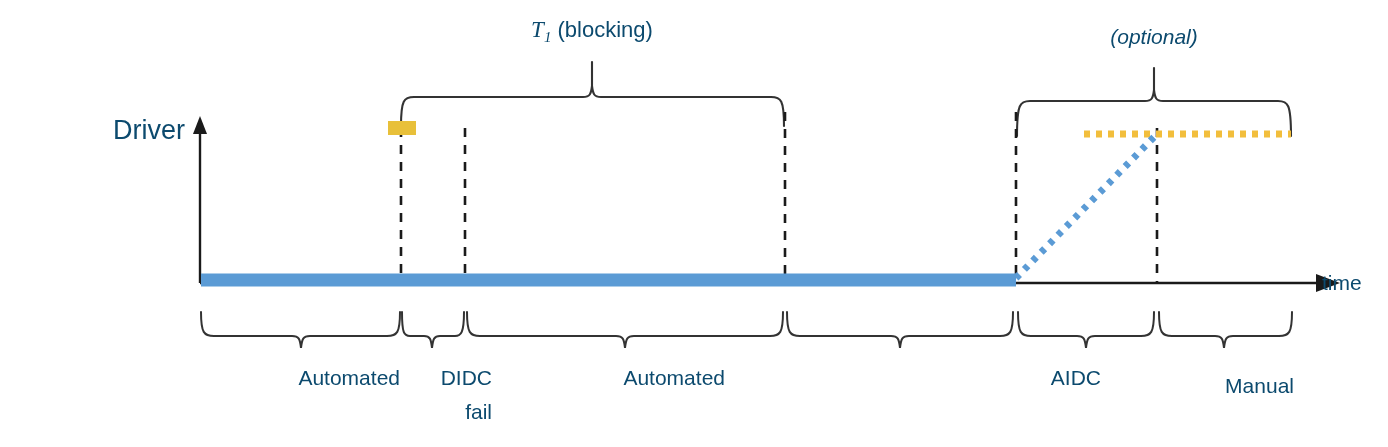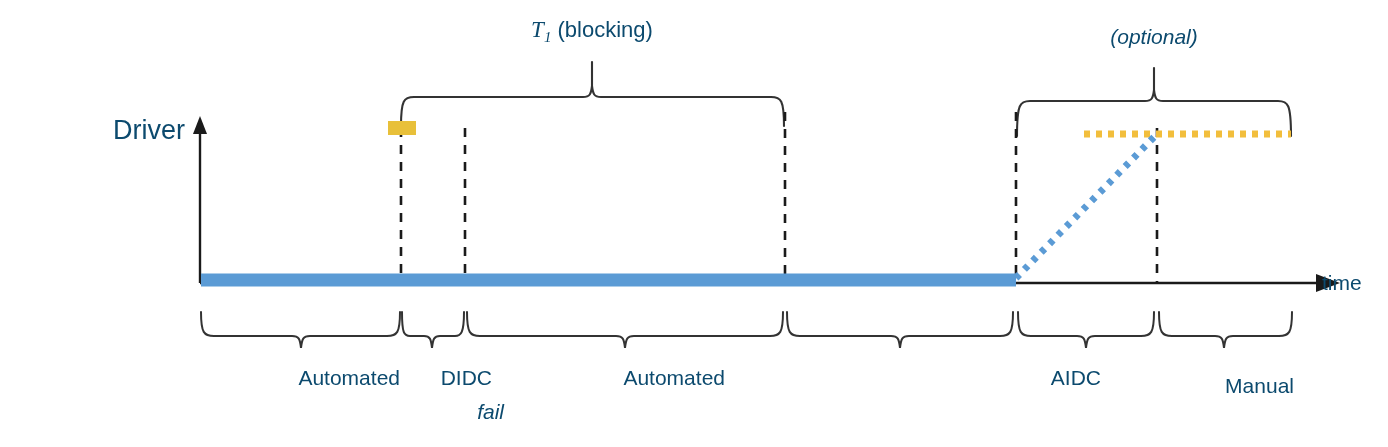--- a/index.html
+++ b/index.html
@@ -202,21 +202,21 @@
 
   <div class="lbl t1-label" style="left:492px; top:18px; width:200px; text-align:center;">
     <span class="sym">T</span><span class="sub">1</span><span class="rest"> (blocking)</span>
   </div>
 
   <div class="lbl opt-label" style="left:1054px; top:26px; width:200px; text-align:center;">(optional)</div>
 
   <div class="lbl phase-label" style="left:200px; top:367px; width:200px;">Automated</div>
 
   <div class="lbl phase-label" style="left:372px; top:367px; width:120px;">DIDC</div>
-  <div class="lbl phase-label" style="left:384px; top:401px; width:120px;font-style:italic;">fail</div>
+  <div class="lbl phase-label" style="left:372px; top:401px; width:120px;">fail</div>
 
   <div class="lbl phase-label" style="left:525px; top:367px; width:200px;">Automated</div>
 
 
   <div class="lbl phase-label" style="left:961px; top:367px; width:140px;">AIDC</div>
 
   <div class="lbl phase-label" style="left:1154px; top:375px; width:140px;">Manual</div>
 
 </div>
 

